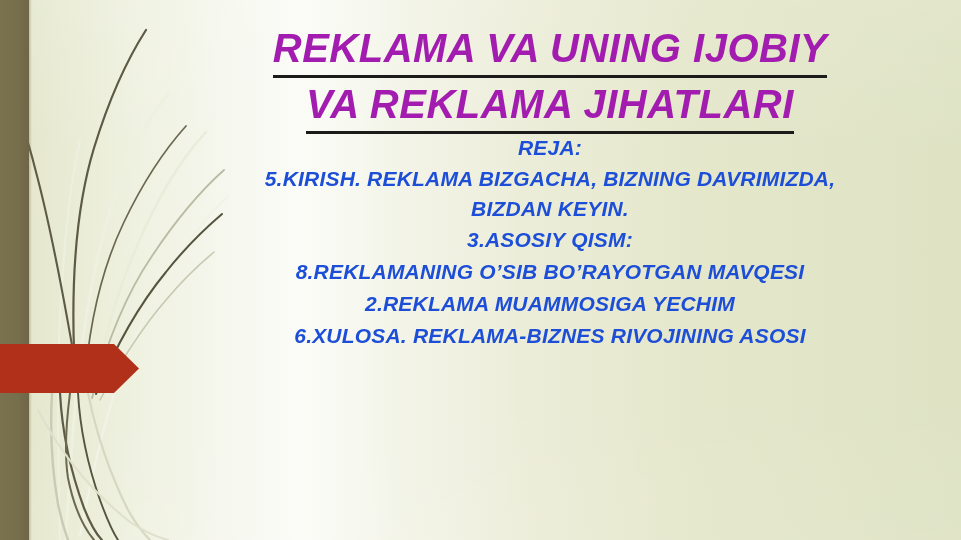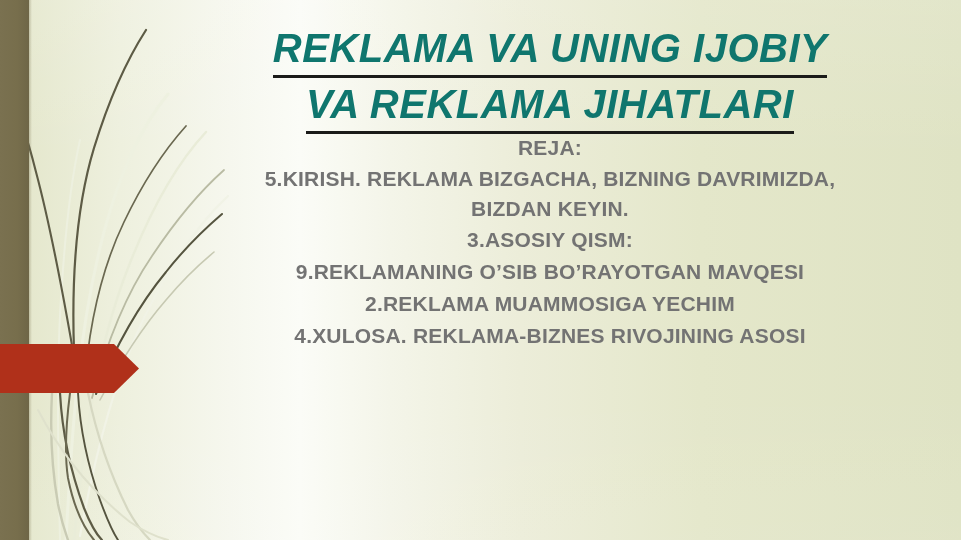--- a/index.html
+++ b/index.html
@@ -83,21 +83,21 @@
     left: 150px;
     top: 22px;
     width: 800px;
     text-align: center;
   }
   .title-line {
     display: block;
     font-size: 40px;
     font-weight: bold;
     font-style: italic;
-    color: #0f766e;
+    color: #a21caf;
     letter-spacing: 0.5px;
     line-height: 52px;
     white-space: nowrap;
   }
   .title-line > span {
     display: inline-block;
     border-bottom: 3px solid #1b1b19;
     padding-bottom: 1px;
   }
 
@@ -106,21 +106,22 @@
     position: absolute;
     left: 150px;
     top: 132px;
     width: 800px;
     text-align: center;
   }
   .body-line {
     display: block;
     font-size: 21px;
     font-weight: bold;
-    color: #737373;
+    font-style: italic;
+    color: #1d4ed8;
     line-height: 32px;
     letter-spacing: 0.2px;
     white-space: nowrap;
   }
   .body-line.wrap {
     white-space: normal;
     padding: 0 80px;
     line-height: 30px;
   }
 </style>
@@ -167,18 +168,18 @@
 
   <div class="title-block">
     <div class="title-line"><span>REKLAMA VA UNING IJOBIY</span></div>
     <div class="title-line"><span>VA REKLAMA JIHATLARI</span></div>
   </div>
 
   <div class="body-block">
     <div class="body-line">REJA:</div>
     <div class="body-line wrap">5.KIRISH. REKLAMA BIZGACHA, BIZNING DAVRIMIZDA, BIZDAN KEYIN.</div>
     <div class="body-line">3.ASOSIY QISM:</div>
-    <div class="body-line">9.REKLAMANING O’SIB BO’RAYOTGAN MAVQESI</div>
+    <div class="body-line">8.REKLAMANING O’SIB BO’RAYOTGAN MAVQESI</div>
     <div class="body-line">2.REKLAMA MUAMMOSIGA YECHIM</div>
-    <div class="body-line">4.XULOSA. REKLAMA-BIZNES RIVOJINING ASOSI</div>
+    <div class="body-line">6.XULOSA. REKLAMA-BIZNES RIVOJINING ASOSI</div>
   </div>
 
 </div>
 
 </body></html>

